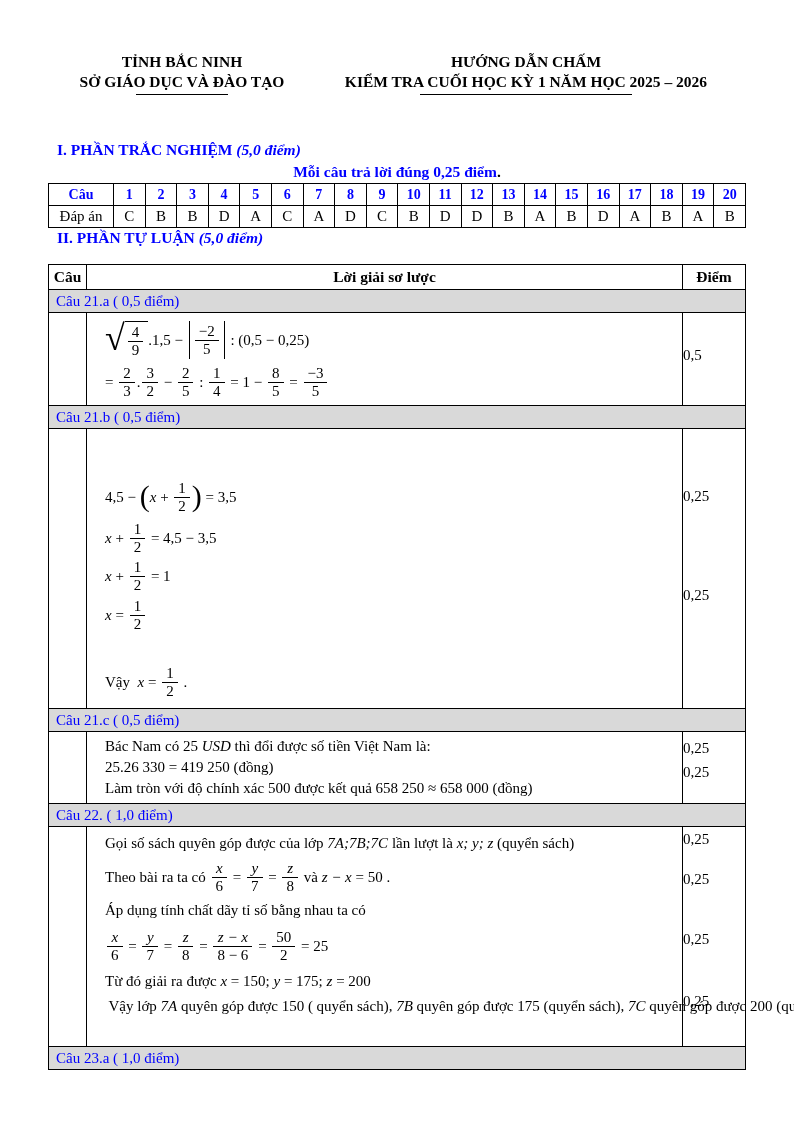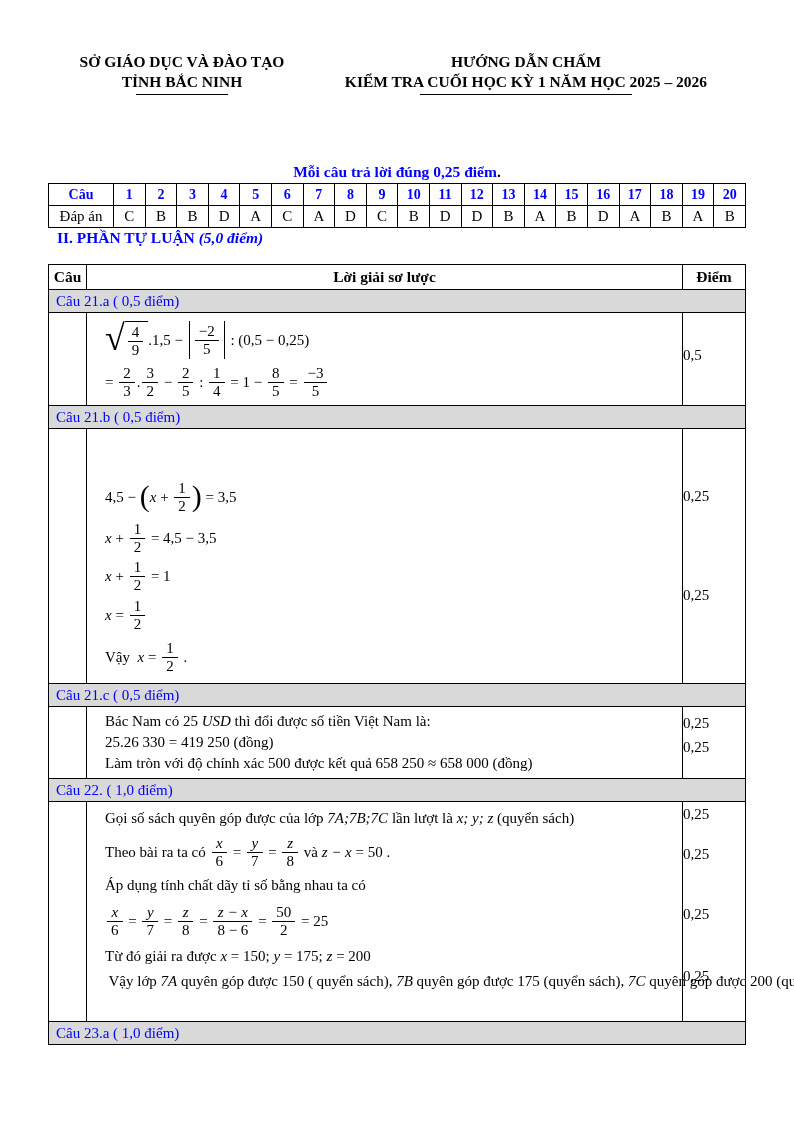--- a/index.html
+++ b/index.html
@@ -63,47 +63,48 @@
          border-right:1.4px solid #000; padding:2px 3px; margin:0 2px; }
   .bigp { font-size:30px; line-height:0.8; font-weight:400; transform:translateY(-1px); }
 
   
   .q21a .mathline:nth-child(1){ height:46px; }
   .q21a .mathline:nth-child(2){ height:38px; }
   .q21b .mathline:nth-child(1){ height:44px;margin-top:42px; }
   .q21b .mathline:nth-child(2){ height:38px; }
   .q21b .mathline:nth-child(3){ height:38px; }
   .q21b .mathline:nth-child(4){ height:40px; }
-  .q21b .mathline:nth-child(5){ height:44px; }
+  .q21b .mathline:nth-child(5){ height:44px;margin-top:25px; }
   .q21c .mathline{ height:21px; }
   .q22 .mathline:nth-child(1){ height:25px; }
   .q22 .mathline:nth-child(2){ height:42px; }
   .q22 .mathline:nth-child(3){ height:25px; }
   .q22 .mathline:nth-child(4){ height:46px; }
   .q22 .mathline:nth-child(5){ height:25px; }
   .q22 .mathline:nth-child(6){ line-height:1.45; margin-top:2px; }
 </style>
 </head>
 <body>
 
 <div class="page">
 
   <div class="hdr">
     <div class="hdr-left">
+      <div class="line">TỈNH BẮC NINH</div>
       <div class="line">SỞ GIÁO DỤC VÀ ĐÀO TẠO</div>
-      <div class="line">TỈNH BẮC NINH</div>
       <div class="rule rule-left"></div>
     </div>
     <div class="hdr-right">
       <div class="line">HƯỚNG DẪN CHẤM</div>
       <div class="line">KIỂM TRA CUỐI HỌC KỲ 1 NĂM HỌC 2025 – 2026</div>
       <div class="rule rule-right"></div>
     </div>
   </div>
 
+  <div class="sec1-title"><span>I. PHẦN TRẮC NGHIỆM </span><span class="ital">(5,0 điểm)</span></div>
   <div class="sec1-note"><span>Mỗi câu trả lời đúng 0,25 điểm</span><span class="dot">.</span></div>
 
   <table class="mc">
     <tbody>
       <tr class="numrow">
         <td class="lbl">Câu</td>
       <td>1</td>
           <td>2</td>
           <td>3</td>
           <td>4</td>

